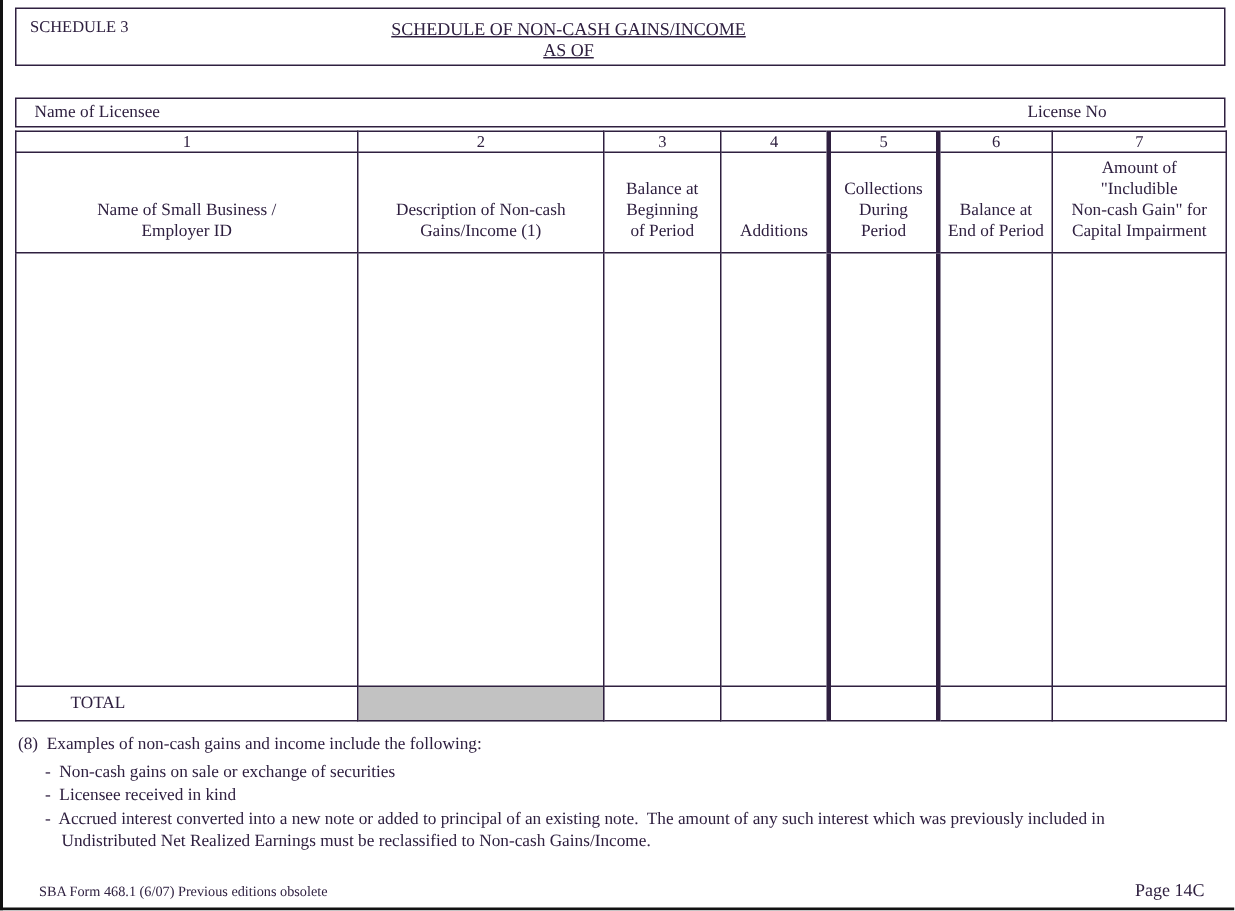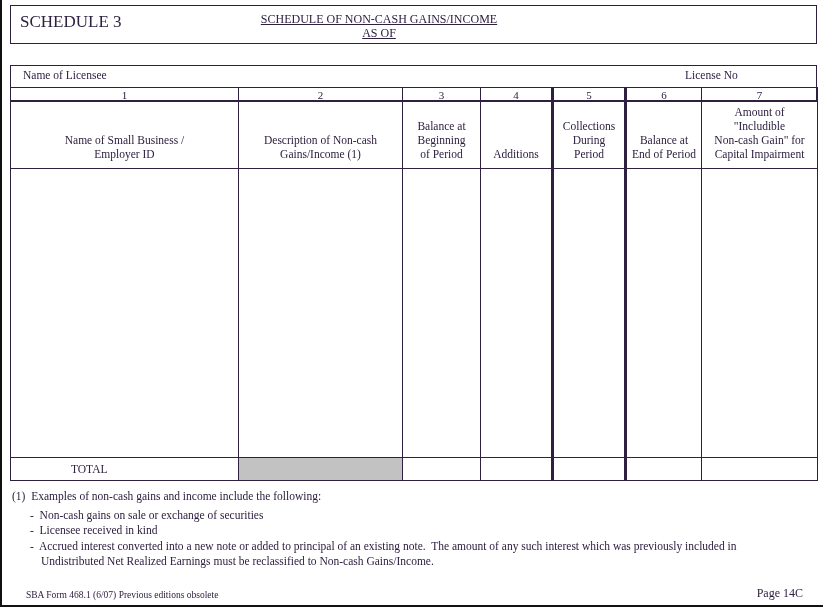--- a/index.html
+++ b/index.html
@@ -18,38 +18,38 @@
 
   
   .header-box {
     position: absolute;
     left: 8px; top: 5px;
     width: 807px; height: 39px;
     border: 1px solid var(--ink, #2f2040);
   }
   .hb-left {
     position: absolute; left: 9px; top: 6px;
-    font-size: 17px;
+    font-size: 11px;
   }
   .hb-center {
     position: absolute; left: 0; top: 6px; width: 736px;
     text-align: center;
     font-size: 12px; line-height: 14px; text-decoration: underline;
   }
   .hb-right {
     position: absolute; left: 645px; top: 6px;
     font-size: 11.5px; line-height: 14px;
     white-space: pre-wrap;
   }
 
   
   .licensee-row {
     position: absolute;
     left: 8px; top: 65px;
-    width: 807px; height: 36px;
+    width: 807px; height: 20px;
     border: 1px solid var(--ink, #2f2040);
     font-size: 11.5px;
   }
   .licensee-name-label { position: absolute; left: 12px; top: 3px; }
   .license-no-label { position: absolute; left: 674px; top: 3px; }
 
   
   .main-table {
     position: absolute;
     left: 8px; top: 87px;
@@ -86,21 +86,21 @@
     line-height: 1.22;
     padding: 0 3px 7px 3px;
     white-space: pre-line;
   }
   .body-row td { height: 289px; }
   .total-row td {
     height: 23px;
     vertical-align: middle;
     font-size: 11.5px;
   }
-  .total-label-cell { padding-left: 60px; }
+  .total-label-cell { padding-left: 36px; }
   .shaded { background: var(--shade, #c2c2c2); }
 
   
   .footnotes {
     position: absolute;
     left: 10px; top: 489px;
     font-size: 11.5px;
     line-height: 1.28;
   }
   .fn-intro { white-space: pre-wrap; margin-bottom: 4px; }
@@ -194,21 +194,21 @@
         <td></td>
         <td></td>
         <td></td>
         <td></td>
         <td></td>
       </tr>
     </tbody>
   </table>
 
   <div class="footnotes">
-    <div class="fn-intro">(1)  Examples of non-cash gains and income include the following:</div>
+    <div class="fn-intro">(8)  Examples of non-cash gains and income include the following:</div>
     <div class="fn-item">-  Non-cash gains on sale or exchange of securities</div>
     <div class="fn-item">-  Licensee received in kind</div>
     <div class="fn-item">-  Accrued interest converted into a new note or added to principal of an existing note.  The amount of any such interest which was previously included in Undistributed Net Realized Earnings must be reclassified to Non-cash Gains/Income.</div>
   </div>
 
   <div class="footer-left">SBA Form 468.1 (6/07) Previous editions obsolete</div>
   <div class="footer-right">Page 14C</div>
 
 </div>
 

